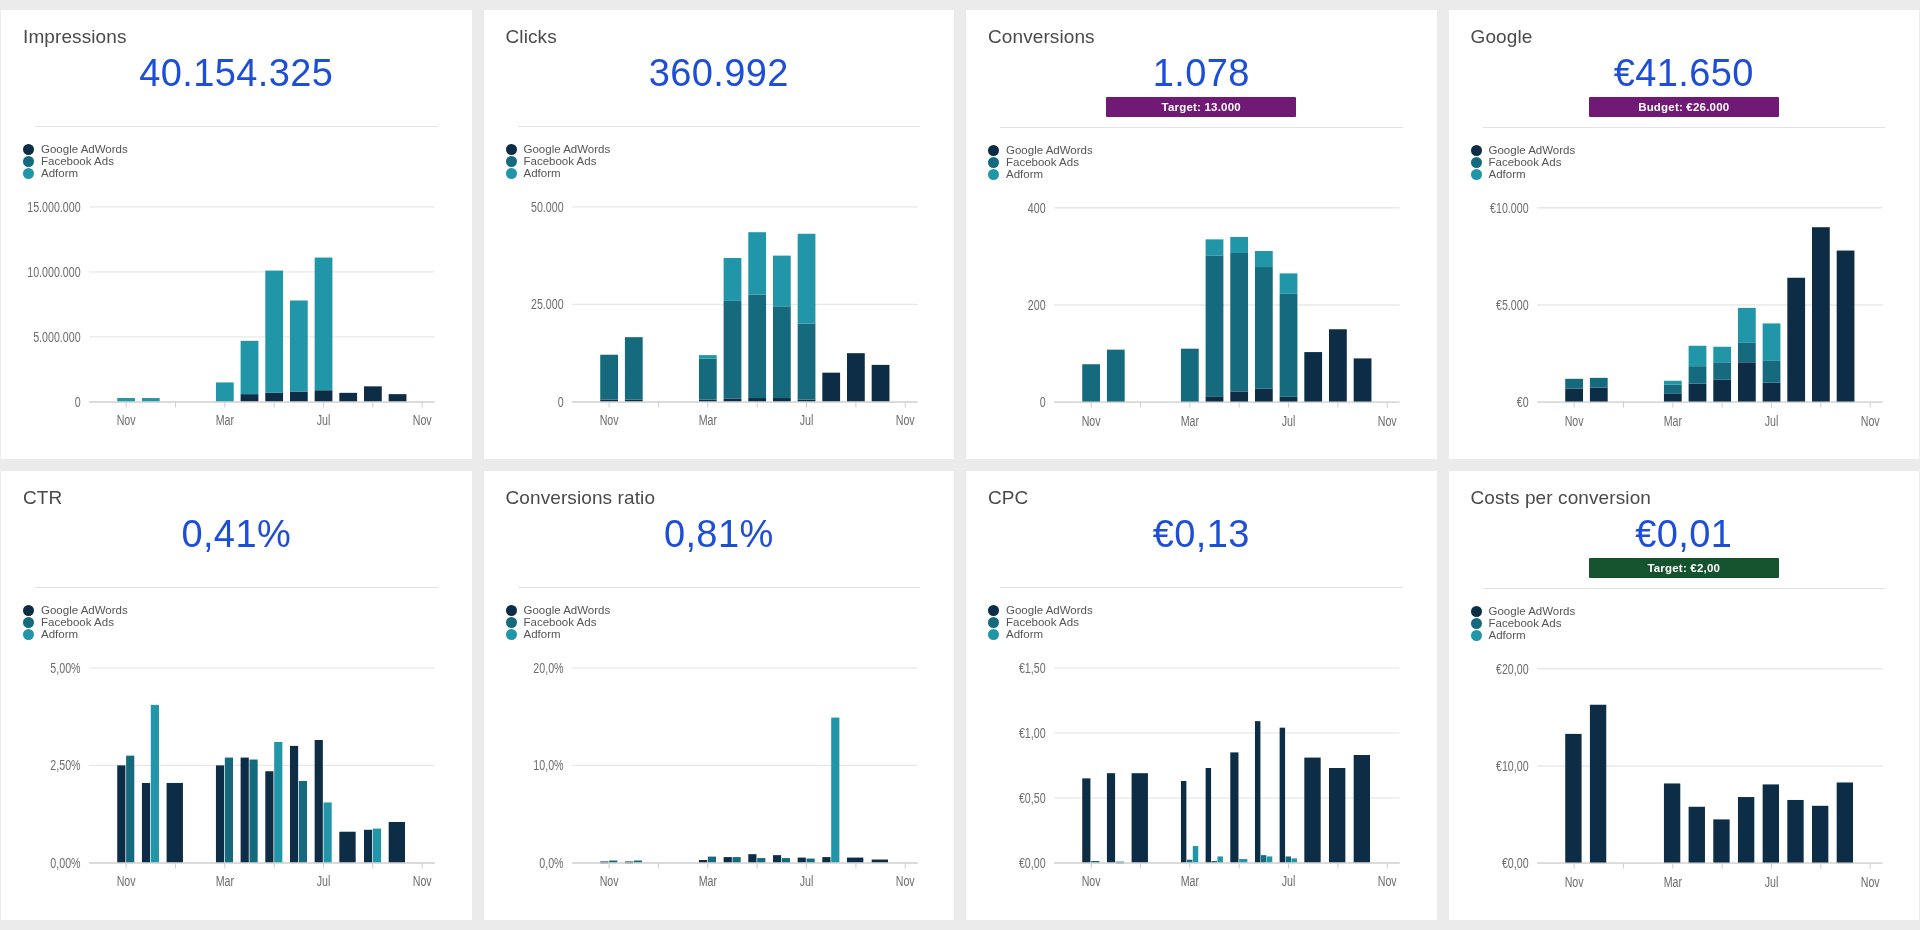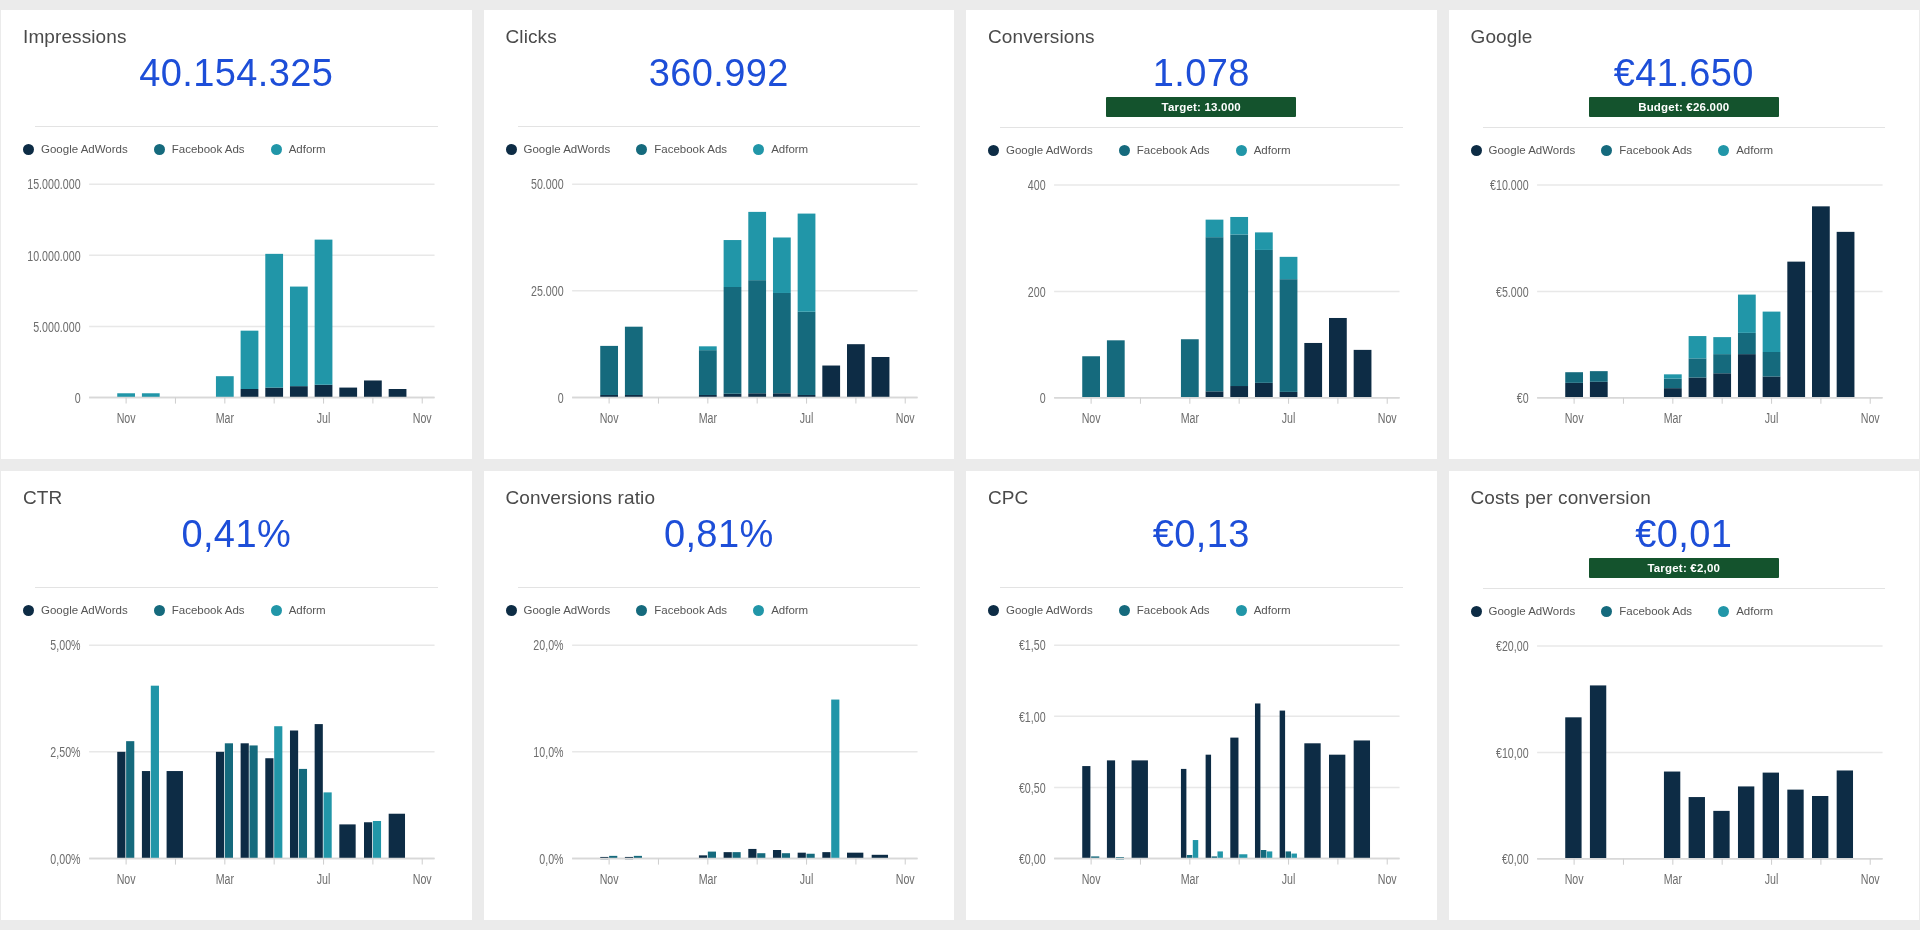--- a/index.html
+++ b/index.html
@@ -51,30 +51,31 @@
     margin-top: 1px;
     font-size: 11.5px;
     font-weight: bold;
     color: #ffffff;
     padding: 4px 0;
     width: 190px;
     text-align: center;
     letter-spacing: .2px;
     border-radius: 1px;
   }
-  .badge.red   { background: #14532d; }
+  .badge.red   { background: #701a75; }
   .badge.green { background: #14532d; }
   .divider {
     border-top: 1px solid #e3e3e3;
     margin: 10px 12px 0 12px;
   }
   .legend {
     display: flex;
-    gap: 26px;
+    justify-content: center;
     margin-top: 16px;
+    flex-direction: column;
   }
   .legend-item { display: flex; align-items: center; gap: 7px; }
   .legend-dot { width: 11px; height: 11px; border-radius: 50%; flex: none; }
   .legend-label { font-size: 11.5px; color: #555; white-space: nowrap; }
 
   .chart-wrap { flex: 1; display: flex; margin-top: 14px; min-height: 0; }
   .chart { width: 100%; height: 100%; display: block; }
   .axis-text { font-size: 10px; fill: #6d6d6d; font-family: "Liberation Sans", sans-serif; }
   .axis-text.y { text-anchor: end; }
   .axis-text.x { text-anchor: middle; }

